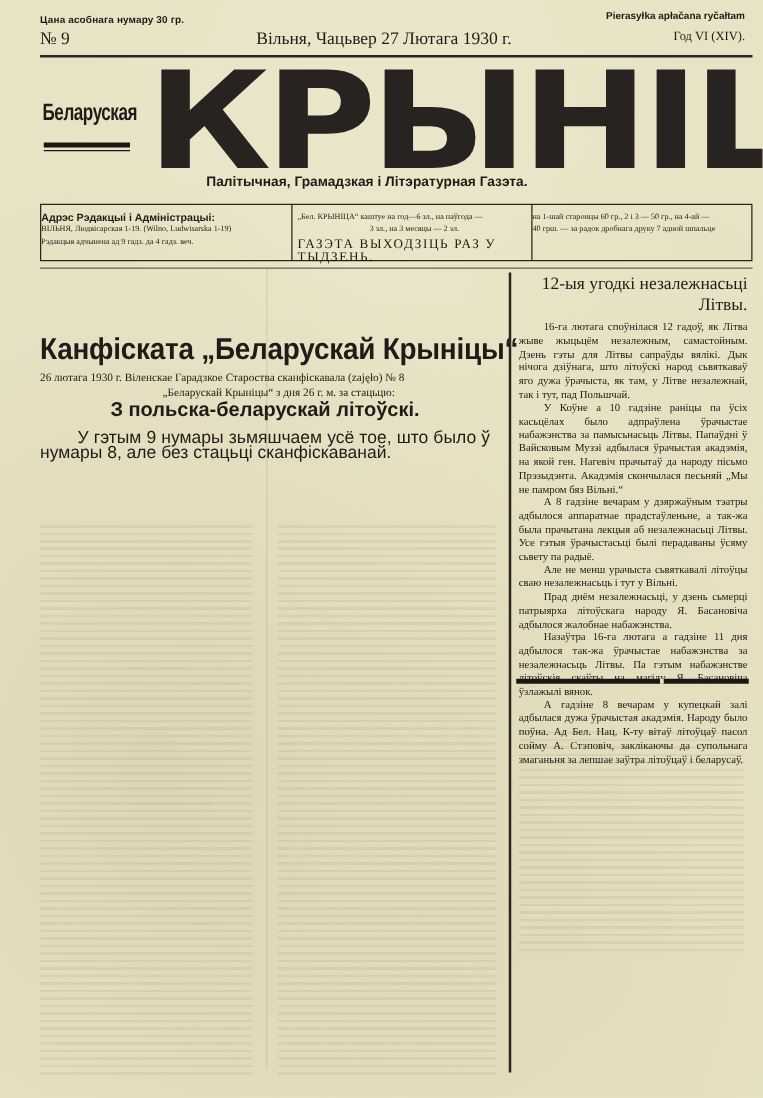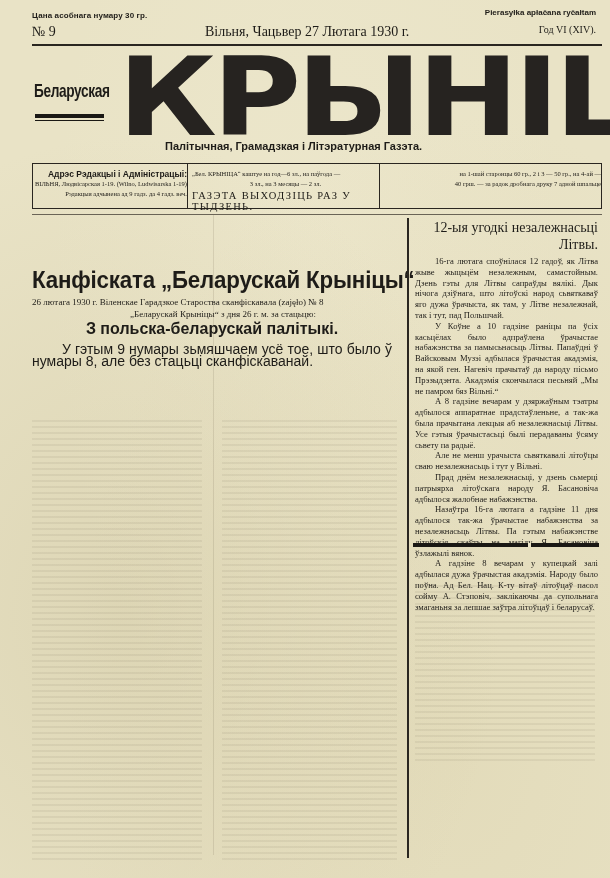--- a/index.html
+++ b/index.html
@@ -38,24 +38,24 @@
     font-family: "DejaVu Sans", sans-serif; letter-spacing: -4px; color: #262320;
     transform: scaleX(1.12); transform-origin: left top;
   }
   .mast-sub { left: 165px; top: 140px; font-size: 11px; font-weight: bold; }
 
   
   .info-row {
     left: 32px; top: 163px; width: 570px; height: 46px;
     border: 1.5px solid #2a2620; display: flex; box-sizing: border-box;
   }
-  .info-cell { box-sizing: border-box; text-align: right; padding-top: 5px; }
+  .info-cell { box-sizing: border-box; text-align: left; padding-top: 5px; }
   .info-cell + .info-cell { border-left: 1.5px solid #2a2620; }
   .cell-a { width: 154px; }
-  .cell-b { width: 192px; padding-left: 4px; text-align: left; }
+  .cell-b { width: 192px; padding-left: 4px; text-align: left; margin-left: 46px; }
   .cell-c { flex: 1; }
   .cell-title { font-size: 8.5px; font-weight: bold; font-family: "Liberation Sans", sans-serif; }
   .cell-line { font-size: 6.5px; line-height: 10px; font-family: "Liberation Serif", serif; }
   .cell-caps { font-size: 10.5px; letter-spacing: 1.3px; font-family: "Liberation Serif", serif; margin-top: 1px; }
   .rule-under-info { left: 32px; top: 214px; width: 570px; height: 1px; background: #6a6456; }
 
   
   .main-headline {
     left: 32px; top: 266px; font-size: 24px; font-weight: bold;
     font-family: "Liberation Sans", sans-serif; letter-spacing: -0.2px;
@@ -118,21 +118,21 @@
 <div class="abs rule-under-info"></div>
 
 <div class="abs ghost ghost1"></div>
 <div class="abs ghost ghost2"></div>
 <div class="abs ghost ghost3"></div>
 <div class="abs col-sep-faint"></div>
 
 <div class="abs main-headline">Канфіската „Беларускай Крыніцы“</div>
 <div class="abs lead-p">26 лютага 1930 г. Віленскае Гарадзкое Староства сканфіскавала (zajęło) № 8</div>
 <div class="abs lead-p2">„Беларускай Крыніцы“ з дня 26 г. м. за стацьцю:</div>
-<div class="abs sub-headline">З польска-беларускай палітыкі.</div>
+<div class="abs sub-headline">З польска-беларускай літоўскі.</div>
 <div class="abs body-p">У гэтым 9 нумары зьмяшчаем усё тое, што было ў нумары 8, але без стацьці сканфіскаванай.</div>
 
 <div class="abs col-divider"></div>
 
 <div class="abs right-title">12-ыя угодкі незалежнасьці Літвы.</div>
 <div class="abs right-body">
   <p>16-га лютага споўнілася 12 гадоў, як Літва жыве жыцьцём незалежным, самастойным. Дзень гэты для Літвы сапраўды вялікі. Дык нічога дзіўнага, што літоўскі народ сьвяткаваў яго дужа ўрачыста, як там, у Літве незалежнай, так і тут, пад Польшчай.</p>
   <p>У Коўне а 10 гадзіне раніцы па ўсіх касьцёлах было адпраўлена ўрачыстае набажэнства за памысьнасьць Літвы. Папаўдні ў Вайсковым Музэі адбылася ўрачыстая акадэмія, на якой ген. Нагевіч прачытаў да народу пісьмо Прэзыдэнта. Акадэмія скончылася песьняй „Мы не памром бяз Вільні.“</p>
   <p>А 8 гадзіне вечарам у дзяржаўным тэатры адбылося аппаратнае прадстаўленьне, а так-жа была прачытана лекцыя аб незалежнасьці Літвы. Усе гэтыя ўрачыстасьці былі перадаваны ўсяму сьвету па радыё.</p>
   <p>Але не менш урачыста сьвяткавалі літоўцы сваю незалежнасьць і тут у Вільні.</p>

